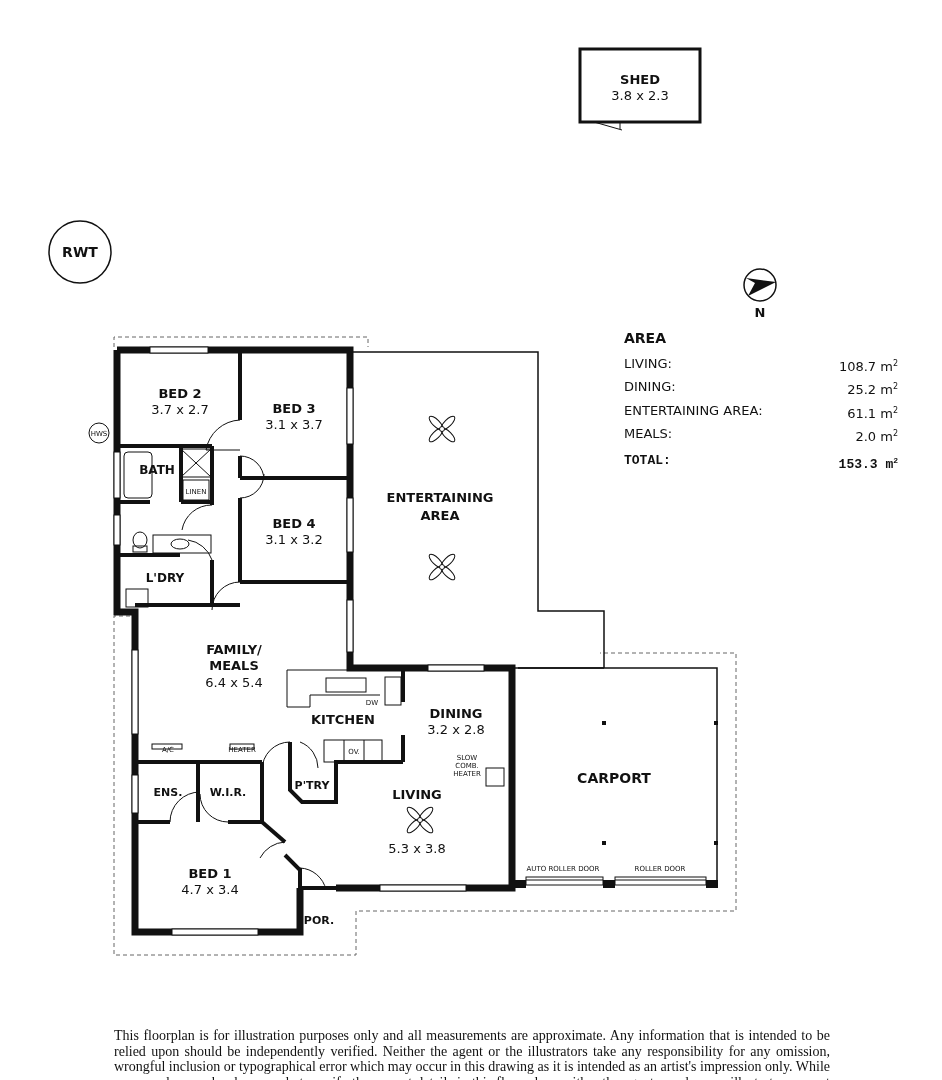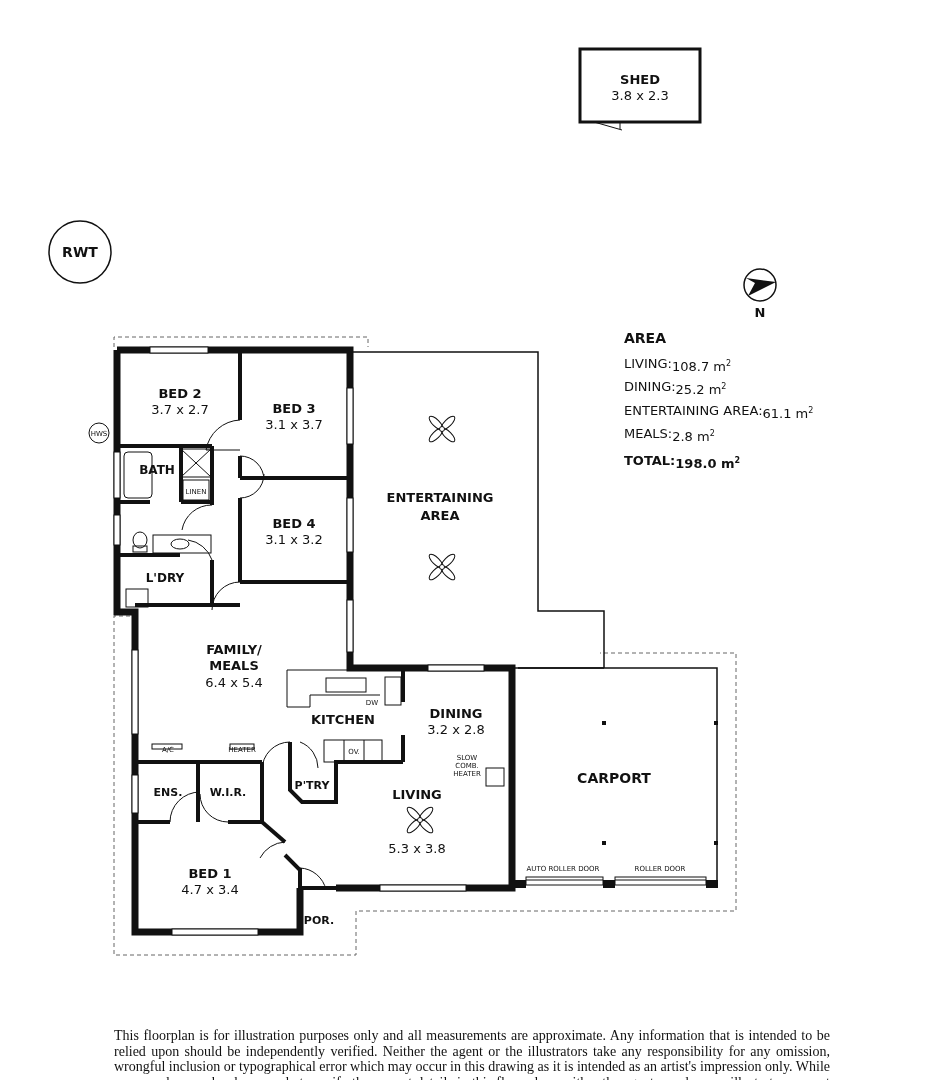--- a/index.html
+++ b/index.html
@@ -3,23 +3,23 @@
 <meta charset="utf-8">
 <style>
   html, body { margin:0; padding:0; background:#ffffff; }
   body { width:942px; height:1080px; position:relative; overflow:hidden; font-family:"DejaVu Sans", sans-serif; color:#111; }
   svg.plan { position:absolute; left:0; top:0; }
   .lbl { font-family:"DejaVu Sans", sans-serif; font-weight:bold; fill:#111; text-anchor:middle; }
   .dim { font-family:"DejaVu Sans", sans-serif; fill:#111; text-anchor:middle; }
   .small { font-family:"DejaVu Sans", sans-serif; fill:#111; text-anchor:middle; font-size:7px; }
   .area-table { position:absolute; left:624px; top:330px; width:274px; font-family:"DejaVu Sans", sans-serif; font-size:13px; }
   .area-title { font-weight:bold; font-size:14px; margin-bottom:8px; }
-  .area-row { display:flex; line-height:20px; }
+  .area-row { display:flex; justify-content:space-between; line-height:20px; }
   .area-row .v { text-align:right; }
-  .area-total { font-weight:bold; margin-top:4px; }
+  .area-total { font-weight:bold; margin-top:4px;font-family:Liberation Mono, monospace; }
   sup { font-size:8px; }
   .disclaimer { position:absolute; left:114px; top:1028px; width:716px; font-family:Liberation Serif, serif; font-size:14px; line-height:15.5px; text-align:justify; color:#111; }
 </style>
 </head>
 <body>
 
 <svg class="plan" width="942" height="1080" viewBox="0 0 942 1080">
 
   <g>
     <rect x="580" y="49" width="120" height="73" fill="none" stroke="#111" stroke-width="3"></rect>
@@ -231,21 +231,21 @@
   <div class="area-row">
     <span>DINING:</span>
     <span class="v"><span>25.2 m</span><sup>2</sup></span>
   </div>
   <div class="area-row">
     <span>ENTERTAINING AREA:</span>
     <span class="v"><span>61.1 m</span><sup>2</sup></span>
   </div>
   <div class="area-row">
     <span>MEALS:</span>
-    <span class="v"><span>2.8 m</span><sup>2</sup></span>
+    <span class="v"><span>2.0 m</span><sup>2</sup></span>
   </div>
   <div class="area-row area-total">
     <span>TOTAL:</span>
-    <span class="v"><span>198.0 m</span><sup>2</sup></span>
+    <span class="v"><span>153.3 m</span><sup>2</sup></span>
   </div>
 </div>
 
 <div class="disclaimer">This floorplan is for illustration purposes only and all measurements are approximate. Any information that is intended to be relied upon should be independently verified. Neither the agent or the illustrators take any responsibility for any omission, wrongful inclusion or typographical error which may occur in this drawing as it is intended as an artist's impression only. While every endeavour has been made to verify the correct details in this floor plan, neither the agent, vendor, nor illustrators accept any responsibility for any error or omission.</div>
 
 </body></html>

